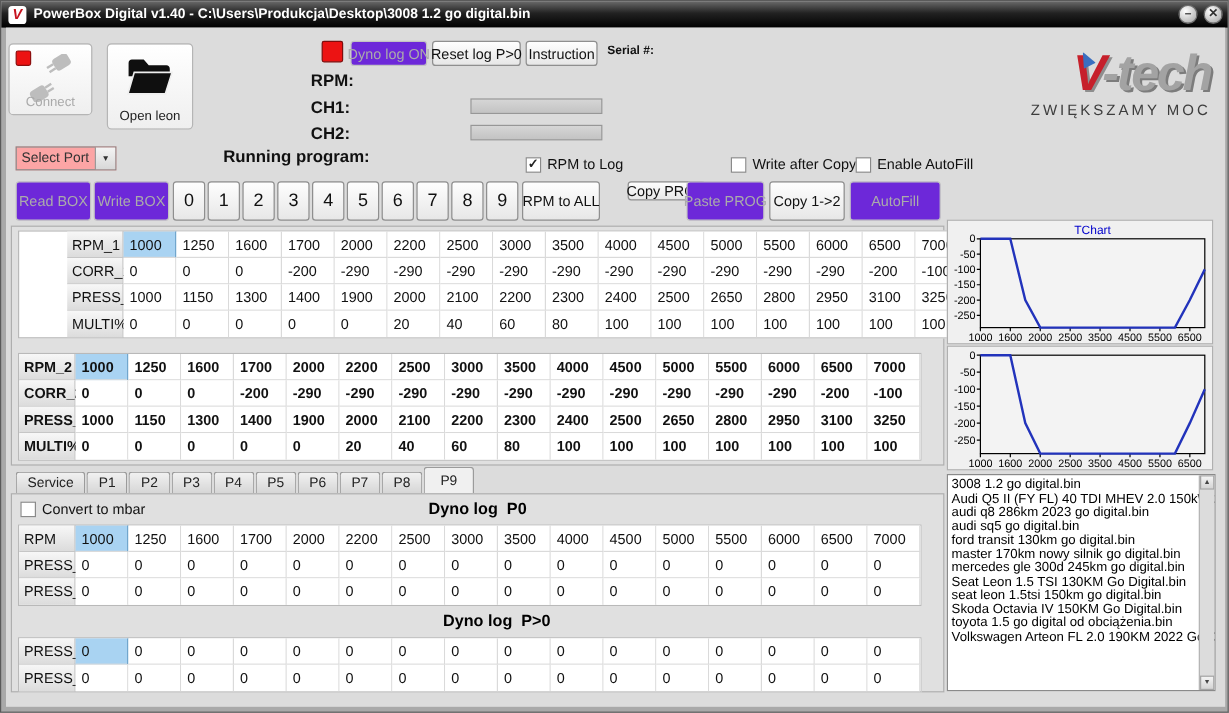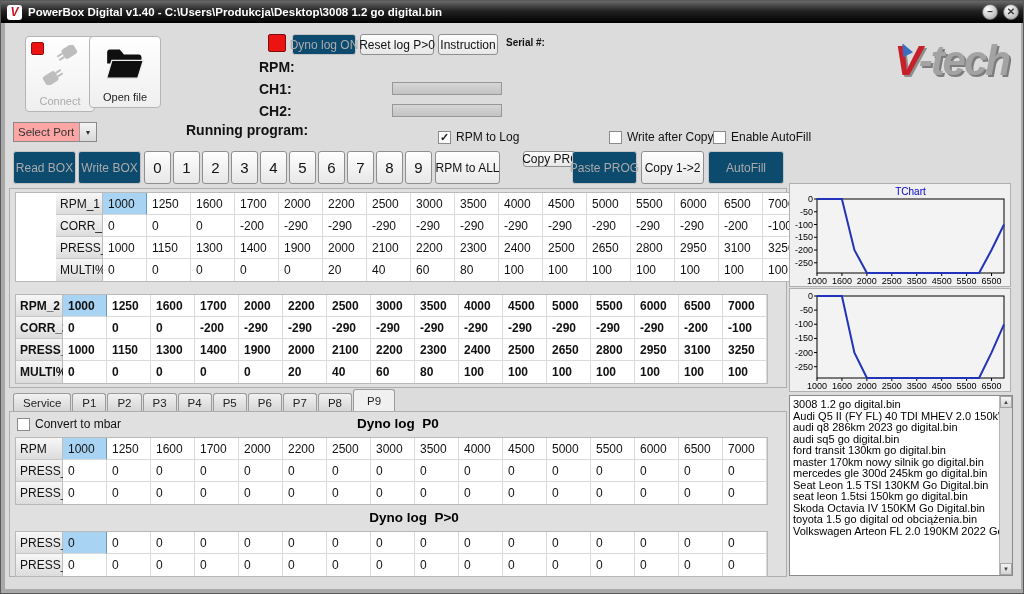--- a/index.html
+++ b/index.html
@@ -28,21 +28,21 @@
   .bigbtn .blabel{position:absolute;left:0;right:0;bottom:4px;text-align:center;
                   font-size:11px;color:#222;}
   .bigbtn.disabled .blabel{color:#aaa;}
   .bigbtn .iconwrap{position:absolute;left:0;right:0;top:8px;display:flex;justify-content:center;}
   .conn-ind{position:absolute;left:5px;top:5px;width:13px;height:13px;background:#ec1313;
             border:1px solid #8d0f0f;border-radius:2px;}
   
   .btn{position:absolute;background:linear-gradient(#fefefe,#e7e7e7);
        border:1px solid #8f8f8f;border-radius:3px;font-size:12px;color:#111;
        display:flex;align-items:center;justify-content:center;white-space:nowrap;}
-  .btn.disabled{color:#ababab;border-color:#c3c3c3;background:#0c4a6e;}
+  .btn.disabled{color:#ababab;border-color:#c3c3c3;background:#6d28d9;}
   .digitrow{position:absolute;display:flex;gap:2px;}
   .digitrow .btn{position:static;width:27px;height:33px;font-size:15px;}
   
   .lbl{position:absolute;font-size:10px;font-weight:bold;color:#111;white-space:nowrap;}
   .lbl.big{font-size:14px;}
   .pbar{position:absolute;width:110px;height:13px;background:linear-gradient(#d6d6d6,#c3c3c3);
         border:1px solid #979797;}
   .redsq{position:absolute;background:#ec1313;border:1px solid #7d0d0d;border-radius:2px;}
   
   .combo{position:absolute;height:20px;background:#fca5a5;border:1px solid #8a8a8a;
@@ -105,21 +105,21 @@
     <div class="title-icon">V</div>
     <div class="title-text">PowerBox Digital v1.40 - C:\Users\Produkcja\Desktop\3008 1.2 go digital.bin</div>
     <div class="win-btns">
       <div class="win-btn">–</div>
       <div class="win-btn">✕</div>
     </div>
   </div>
 
   <div class="client">
 
-    <div class="bigbtn disabled" style="left:20px;top:13px;width:70px;height:76px;">
+    <div class="bigbtn disabled" style="left:2px;top:13px;width:70px;height:60px;">
       <div class="conn-ind"></div>
       <div class="iconwrap">
         <svg width="46" height="40" viewBox="0 0 46 40">
           <g fill="#bdbdbd" transform="rotate(-32 23 20)">
             <rect x="1" y="21" width="14" height="11" rx="3"></rect>
             <rect x="15" y="23.5" width="6" height="2"></rect>
             <rect x="15" y="27.5" width="6" height="2"></rect>
             <rect x="31" y="8" width="14" height="11" rx="3"></rect>
             <rect x="25" y="10.5" width="6" height="2"></rect>
             <rect x="25" y="14.5" width="6" height="2"></rect>
@@ -129,21 +129,21 @@
       <div class="blabel">Connect</div>
     </div>
 
     <div class="bigbtn" style="left:84px;top:13px;width:72px;height:72px;">
       <div class="iconwrap">
         <svg width="42" height="38" viewBox="0 0 40 36">
           <path fill="#0f0f0f" d="M3 31 V7 c0-1.6 1.1-2.7 2.7-2.7 h9.3 l4 4.6 H33 c1.6 0 2.7 1.1 2.7 2.7 v6 H3 z"></path>
           <path fill="#0f0f0f" stroke="#efefef" stroke-width="1.3" d="M2.5 31.5 L7.5 14.5 h30 L32.2 31.5 z"></path>
         </svg>
       </div>
-      <div class="blabel">Open file</div>
+      <div class="blabel">Open leon</div>
     </div>
 
 
     <div class="redsq" style="left:263px;top:11px;width:18px;height:18px;"></div>
     <div class="btn disabled" style="left:287px;top:11px;width:64px;height:21px;">Dyno log ON</div>
     <div class="btn" style="left:355px;top:11px;width:74px;height:21px;">Reset log P&gt;0</div>
     <div class="btn" style="left:433px;top:11px;width:60px;height:21px;">Instruction</div>
     <div class="lbl" style="left:501px;top:14px;">Serial #:</div>
 
     <div class="lbl big" style="left:254px;top:36px;">RPM:</div>
@@ -467,20 +467,21 @@
           <div class="td">0</div>
           <div class="td">0</div>
         </div>
       </div>
 
     <div class="logo" style="right:12px;top:18px;width:210px;">
       <div class="brand">
         <span class="brand-v">V</span><span class="brand-rest">-tech</span>
         <span class="logo-arrow"></span>
       </div>
+      <div class="slogan">ZWIĘKSZAMY MOC</div>
     </div>
 
     <div class="chart-block" style="left:784px;top:160px;width:222px;height:104px;"><svg width="220" height="102" xmlns="http://www.w3.org/2000/svg">
           <text x="120.5" y="11" font-size="10" fill="#0000cc" text-anchor="middle" font-family="Liberation Sans, sans-serif">TChart</text>
           <rect x="27" y="15" width="187" height="74" fill="#f3f3f3" stroke="#000" stroke-width="1"></rect>
           <line x1="24" y1="15" x2="27" y2="15" stroke="#000"></line>
           <text x="23" y="18" font-size="9" text-anchor="end" fill="#000" font-family="Liberation Sans, sans-serif">0</text>
           <line x1="24" y1="27.758620689655174" x2="27" y2="27.758620689655174" stroke="#000"></line>
           <text x="23" y="30.758620689655174" font-size="9" text-anchor="end" fill="#000" font-family="Liberation Sans, sans-serif">-50</text>
           <line x1="24" y1="40.51724137931035" x2="27" y2="40.51724137931035" stroke="#000"></line>

